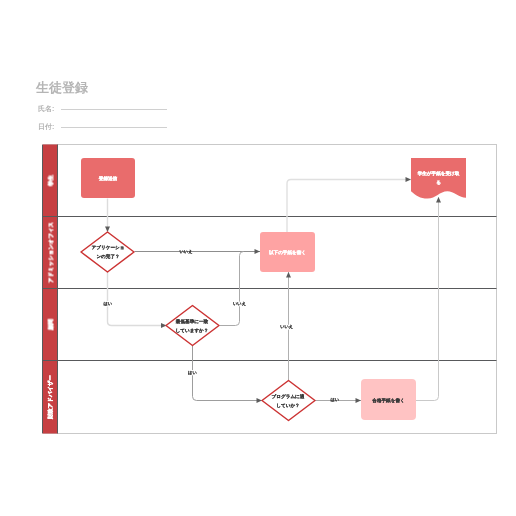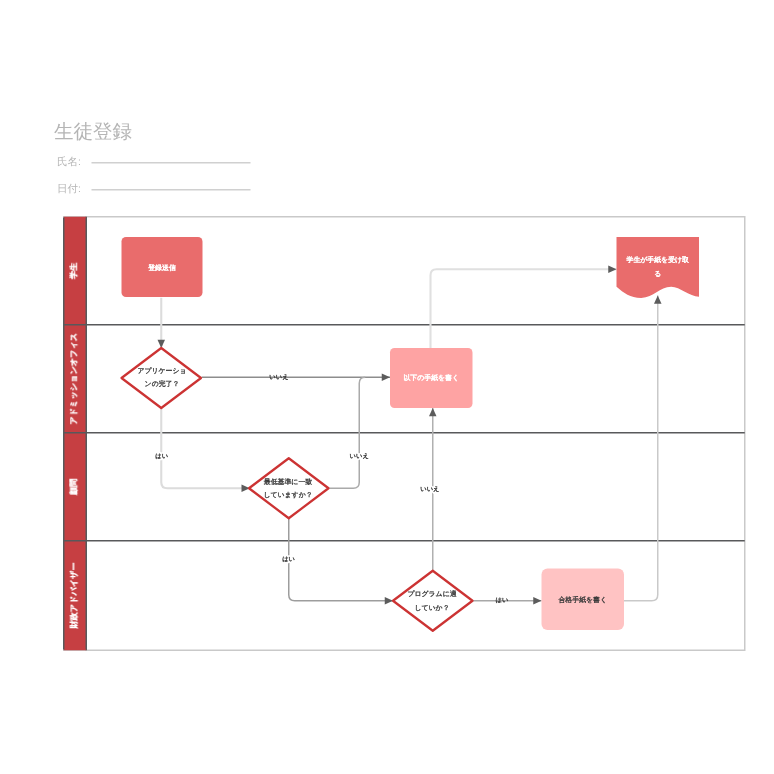--- a/index.html
+++ b/index.html
@@ -1,17 +1,17 @@
 <!DOCTYPE html>
 <html><head>
 <meta charset="utf-8">
 <style>
   html,body{margin:0;padding:0;}
   body{width:516px;height:516px;background:#ffffff;font-family:"Liberation Sans",sans-serif;overflow:hidden;}
-  #page{position:relative;width:480px;height:516px;}
+  #page{position:relative;width:480px;height:516px;font-weight:bold;}
   .ttl{position:absolute;left:36px;top:81px;font-size:13px;color:#b5b5b5;line-height:14px;}
   .fld{position:absolute;font-size:7px;color:#b5b5b5;line-height:8px;}
   .fld .lbl{display:inline-block;width:23px;}
   .fld .line{display:inline-block;width:106px;border-bottom:1px solid #d0d0d0;height:1px;vertical-align:1px;}
   #chart{position:absolute;left:0;top:0;width:516px;height:516px;}
   svg{display:block;}
   svg text{will-change:opacity;}
   .lane-label{font-size:5.45px;fill:#ffffff;stroke:#ffffff;stroke-width:0.38px;paint-order:stroke;}
   .node-label{font-size:4.6px;}
   .node-label.light{fill:#ffffff;stroke:#ffffff;stroke-width:0.3px;}

